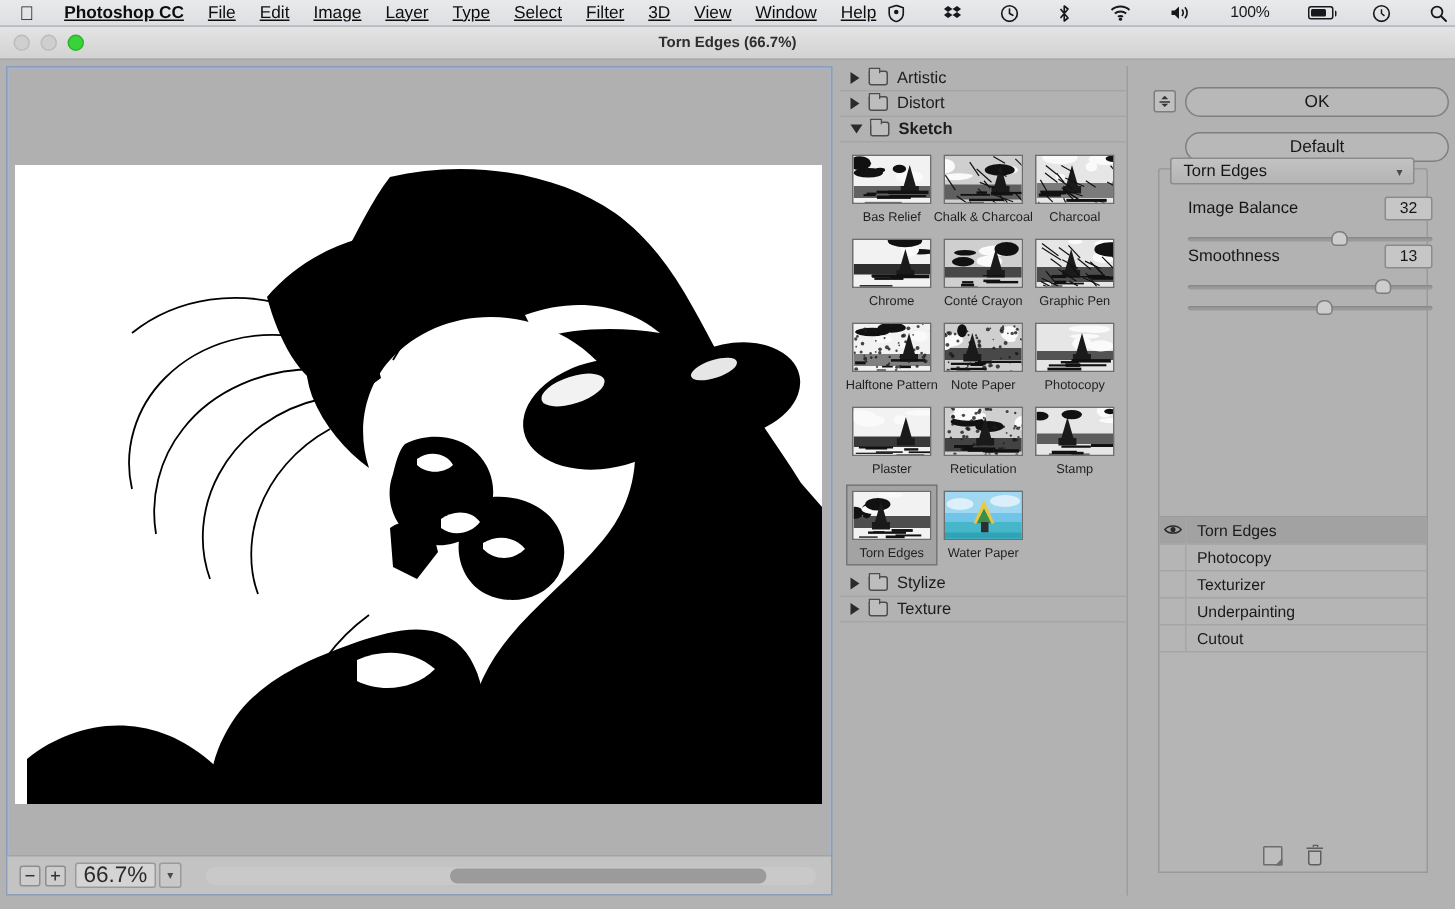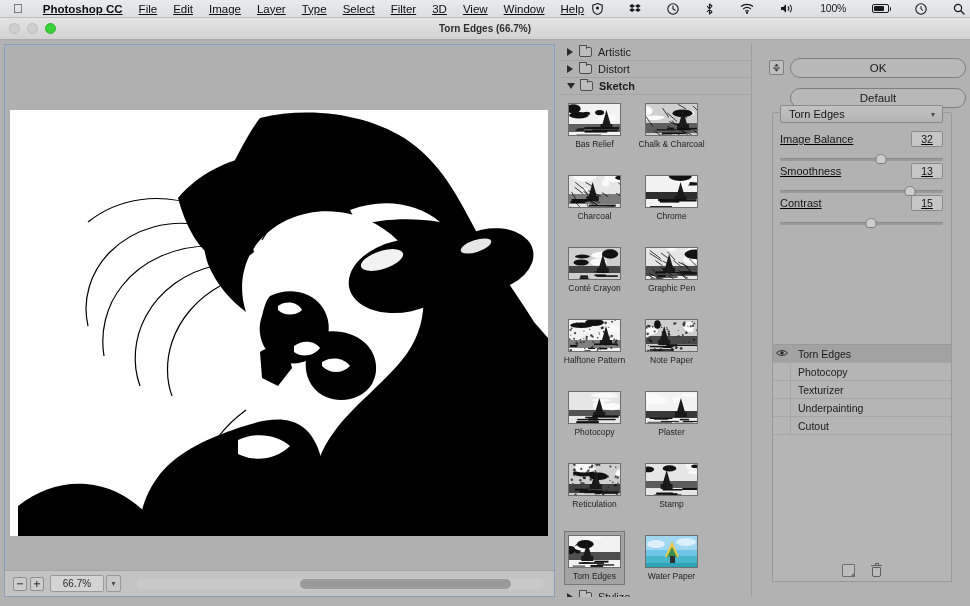--- a/index.html
+++ b/index.html
@@ -87,21 +87,21 @@
   .zbtn:before {
     content: ""; position: absolute; left: 3px; right: 3px; top: 50%;
     height: 1.4px; background: #333; transform: translateY(-50%);
   }
   .zbtn.plus:after {
     content: ""; position: absolute; top: 3px; bottom: 3px; left: 50%;
     width: 1.4px; background: #333; transform: translateX(-50%);
   }
   .zoomfield {
     margin-left: 6px; width: 54px; height: 17px; background: #d4d4d4;
-    border: 1px solid #9a9a9a; border-radius: 2px; font-size: 10px;
+    border: 1px solid #9a9a9a; border-radius: 2px; font-size: 15px;
     color: #2b2b2b; display: flex; align-items: center; justify-content: center;
   }
   .zoomcaret {
     margin-left: 2px; width: 15px; height: 17px; background: #c8c8c8;
     border: 1px solid #9a9a9a; border-radius: 2px;
     display: flex; align-items: center; justify-content: center;
     font-size: 8px; color: #4a4a4a;
   }
   .hscroll {
     position: relative; flex: 1; height: 12px; margin: 0 10px 0 16px;
@@ -135,21 +135,21 @@
   .folder {
     width: 13px; height: 10px; margin-right: 6px; position: relative;
     border: 1.2px solid #4d4d4d; border-radius: 1px 2px 2px 2px; background: #bdbdbd;
   }
   .folder:before {
     content: ""; position: absolute; left: -1.2px; top: -3.4px;
     width: 6px; height: 3px; border: 1.2px solid #4d4d4d; border-bottom: none;
     border-radius: 1px 1px 0 0; background: #bdbdbd;
   }
   .thumbs {
-    display: flex; flex-wrap: wrap; padding: 4px 0 2px 4px; gap: 16px;
+    display: flex; flex-wrap: wrap; padding: 4px 0 2px 4px; gap: 0;
   }
   .thumb-cell {
     width: 61px; padding: 3px 2px 3px 2px; margin: 0 0 2px 0;
     display: flex; flex-direction: column; align-items: center;
     border: 1px solid transparent;
   }
   .thumb-cell.selected {
     background: #a3a3a3; border: 1px solid #777;
   }
   .thumb-img {
@@ -189,21 +189,21 @@
   .fsel {
     position: absolute; left: 28px; top: 61px; width: 163px; height: 18px;
     background: linear-gradient(to bottom,#c2c2c2,#b4b4b4);
     border: 1px solid #8b8b8b; border-radius: 2px;
     display: flex; align-items: center; font-size: 11px; color: #151515;
     padding-left: 8px;
   }
   .fsel .caret {
     position: absolute; right: 7px; font-size: 8px; color: #4a4a4a;
   }
-  .ctrl { position: absolute; left: 28px; width: 163px; text-decoration: underline; }
+  .ctrl { position: absolute; left: 40px; width: 163px; }
   .ctrl .row { display: flex; align-items: center; justify-content: space-between; height: 18px; }
   .ctrl .lbl { font-size: 11px; color: #161616; }
   .ctrl .valbox {
     width: 32px; height: 16px; background: #c6c6c6; border: 1px solid #8b8b8b;
     border-radius: 2px; font-size: 10.5px; color: #141414;
     display: flex; align-items: center; justify-content: center;
   }
   .slider { position: relative; height: 12px; margin-top: 5px; }
   .strack {
     position: absolute; left: 0; right: 0; top: 5px; height: 3px;
@@ -1052,24 +1052,20 @@
           <span class="lbl">Smoothness</span>
           <span class="valbox">13</span>
         </div>
         <div class="slider">
           <div class="strack"></div>
           <div class="sthumb" id="th1" style="left: 80%;"></div>
         </div>
       </div>
 
       <div class="ctrl" style="top:150px">
-        <div class="row">
-          <span class="lbl">Contrast</span>
-          <span class="valbox">15</span>
-        </div>
         <div class="slider">
           <div class="strack"></div>
           <div class="sthumb" id="th2" style="left: 56%;"></div>
         </div>
       </div>
 
       <div class="effects-box">
         <div class="eff-list" id="eff-list">
             <div class="eff-row sel">
               <div class="eff-eye"><svg width="12" height="8" viewBox="0 0 12 8">

